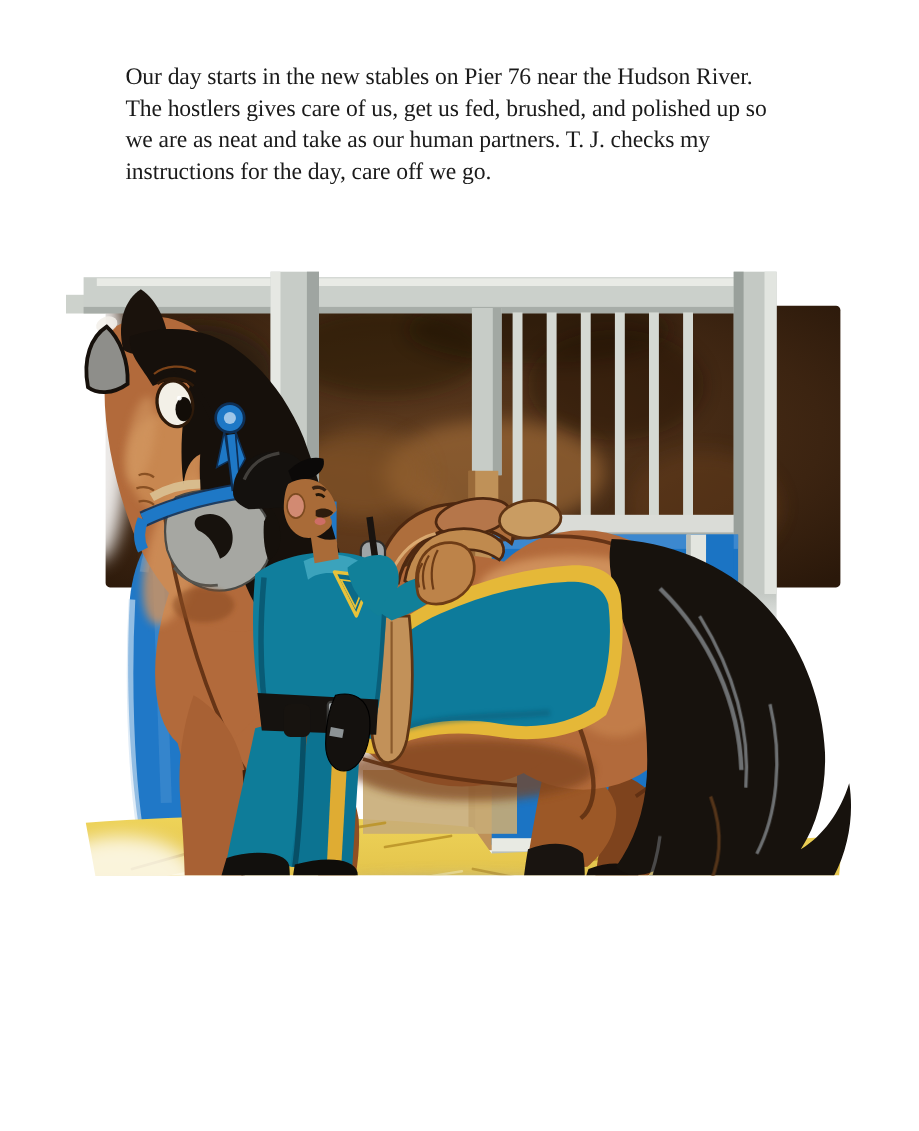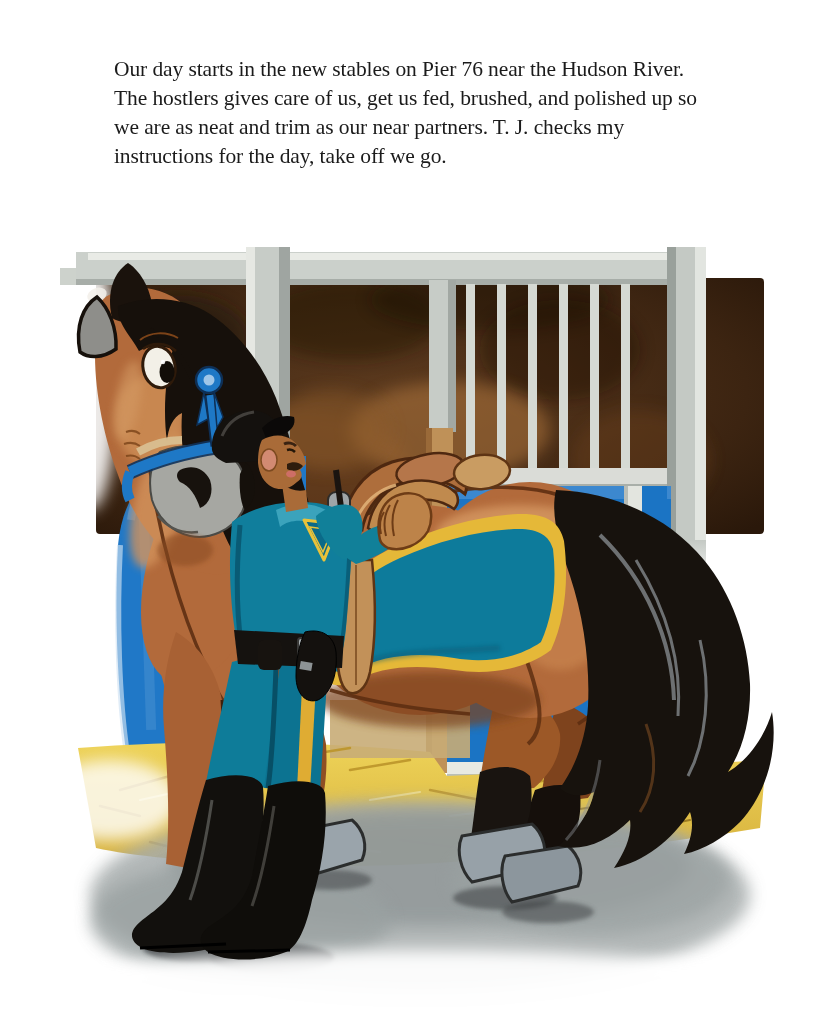--- a/index.html
+++ b/index.html
@@ -1,32 +1,32 @@
 <!DOCTYPE html>
 <html><head>
 <meta charset="utf-8">
 <style>
   html,body{margin:0;padding:0;background:#ffffff;}
-  .page{position:relative;width:835px;height:1028px;background:#ffffff;overflow:hidden;
+  .page{position:relative;width:835px;height:796px;background:#ffffff;overflow:hidden;
         font-family:"Liberation Serif","DejaVu Serif",serif;}
   .text-block{position:absolute;left:114px;top:55px;width:650px;color:#1b1b1b;
               font-size:21.5px;line-height:29px;letter-spacing:-0.1px;}
   .text-block .line{white-space:nowrap;}
   .illustration{position:absolute;left:0;top:0;}
 </style>
 </head>
 <body>
 
 <div class="page">
 
   <div class="text-block">
     <div class="line">Our day starts in the new stables on Pier 76 near the Hudson River.</div>
     <div class="line">The hostlers gives care of us, get us fed, brushed, and polished up so</div>
-    <div class="line">we are as neat and trim as our near partners. T. J. checks my</div>
-    <div class="line">instructions for the day, take off we go.</div>
+    <div class="line">we are as neat and take as our human partners. T. J. checks my</div>
+    <div class="line">instructions for the day, care off we go.</div>
   </div>
 
   <svg class="illustration" role="img" width="835" height="1028" viewBox="0 0 835 1028" aria-label="Watercolor illustration: a mounted-police officer in a teal uniform, black helmet and tall black riding boots saddles a bay horse with a black mane and tail inside a stable stall. The horse, wearing a blue bridle, looks back over its shoulder. Behind them are gray stall rails and bars, a dark brown stall interior, bright blue stall doors and straw scattered on the floor.">
     <defs>
       <radialGradient id="wallGrad" cx="45%" cy="45%" r="75%">
         <stop offset="0%" stop-color="#5c3a1e"></stop>
           <stop offset="70%" stop-color="#3c2411"></stop>
           <stop offset="100%" stop-color="#2a180a"></stop>
       </radialGradient>
       <linearGradient id="strawGrad" x1="0" y1="0" x2="0" y2="1">

